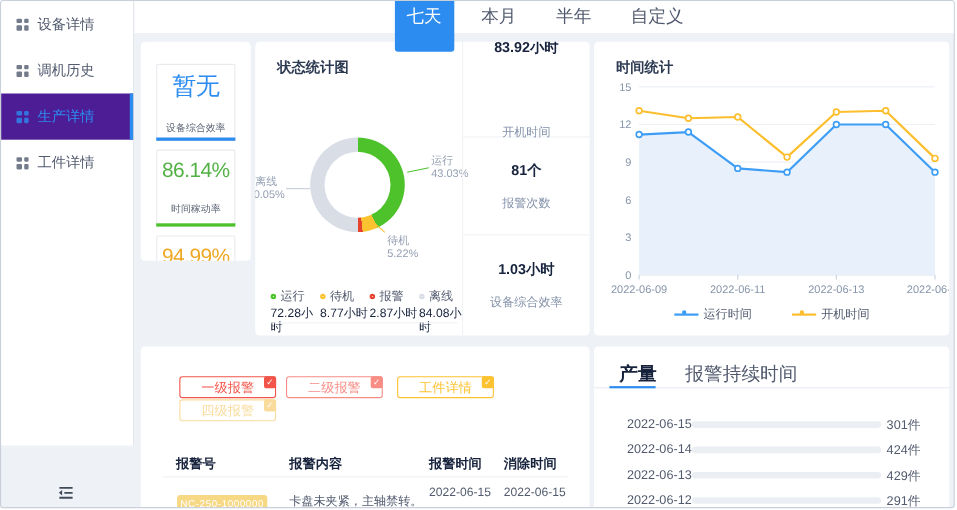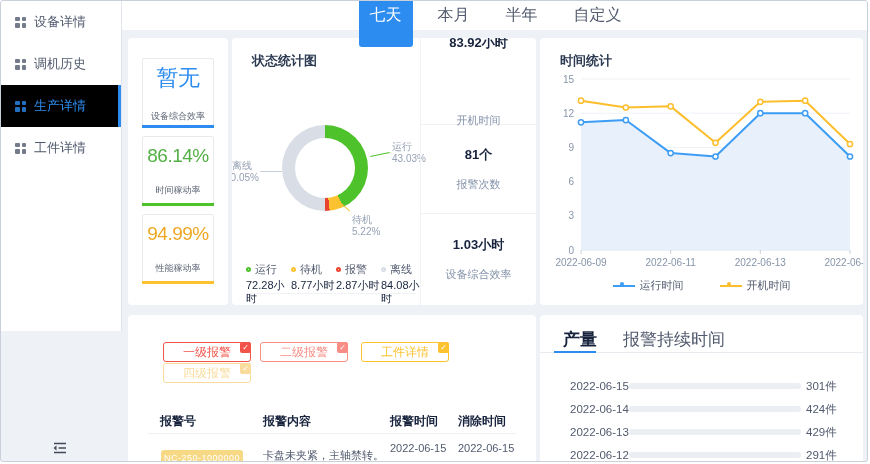--- a/index.html
+++ b/index.html
@@ -2,26 +2,26 @@
 <html><head>
 <meta charset="utf-8">
 <style>
   * { margin:0; padding:0; box-sizing:border-box; }
   html,body { width:870px; height:464px; overflow:hidden; background:#fff;
     font-family:"Liberation Sans", sans-serif; }
   .screen { position:relative; width:868px; height:462px; border:1px solid #c9d0d9;
     border-radius:3px; background:#eef1f6; overflow:hidden; }
 
   
-  .sidebar { position:absolute; left:0; top:0; width:121px; height:330px;
+  .sidebar { position:absolute; left:0; top:0; width:121px; height:404px;
     background:#fff; border-right:1px solid #e2e6ec; z-index:5; }
   .menu { padding-top:0; }
   .menu-item { position:relative; height:42px; display:flex; align-items:center;
     padding-left:14px; cursor:pointer; color:#515a6e; font-size:13px; }
-  .menu-item.active { background:#000000; color:#2d8cf0; }
+  .menu-item.active { background:#4c1d95; color:#2d8cf0; }
   .menu-item.active::after { content:""; position:absolute; right:0; top:0;
     width:3px; height:100%; background:#2d8cf0; }
   .grid-icon { width:11px; height:11px; display:grid;
     grid-template-columns:1fr 1fr; grid-template-rows:1fr 1fr; gap:2px;
     margin-right:8px; flex:0 0 auto; }
   .grid-icon span { background:currentColor; border-radius:1px; opacity:.8; }
   .fold-btn { position:absolute; left:50px; top:439px; width:20px; height:18px;
     cursor:pointer; color:#404a59; }
 
   
@@ -32,21 +32,21 @@
     cursor:pointer; background:transparent; border:none;
     font-family:Liberation Mono, monospace; }
   .range-btn.active { background:#2d8cf0; color:#fff; }
 
   
   .card { position:absolute; background:#fff; border-radius:4px; overflow:hidden; }
   .card-title { position:absolute; left:20px; top:14px; font-size:13px;
     font-weight:bold; color:#2c3a52; }
 
   
-  #kpi-card { left:127px; top:37px; width:100px; height:267px; padding:20px 14px 0; }
+  #kpi-card { left:127px; top:37px; width:100px; height:199px; padding:20px 14px 0; }
   .kpi-box { position:relative; width:72px; height:70px; border:1px solid #e8eaee;
     border-radius:2px; margin-bottom:8px; display:flex; flex-direction:column;
     align-items:center; justify-content:center; }
   .kpi-value { font-size:19px; letter-spacing:-0.5px; }
   .kpi-box:first-child .kpi-value { font-size:22px; }
   .kpi-label { font-size:9px; color:#5d6575; margin-top:17px; white-space:nowrap; }
   .kpi-bar { position:absolute; left:-1px; right:-1px; bottom:-1px; height:3px; }
 
   
   #status-card { left:231px; top:37px; width:304px; height:267px; }

